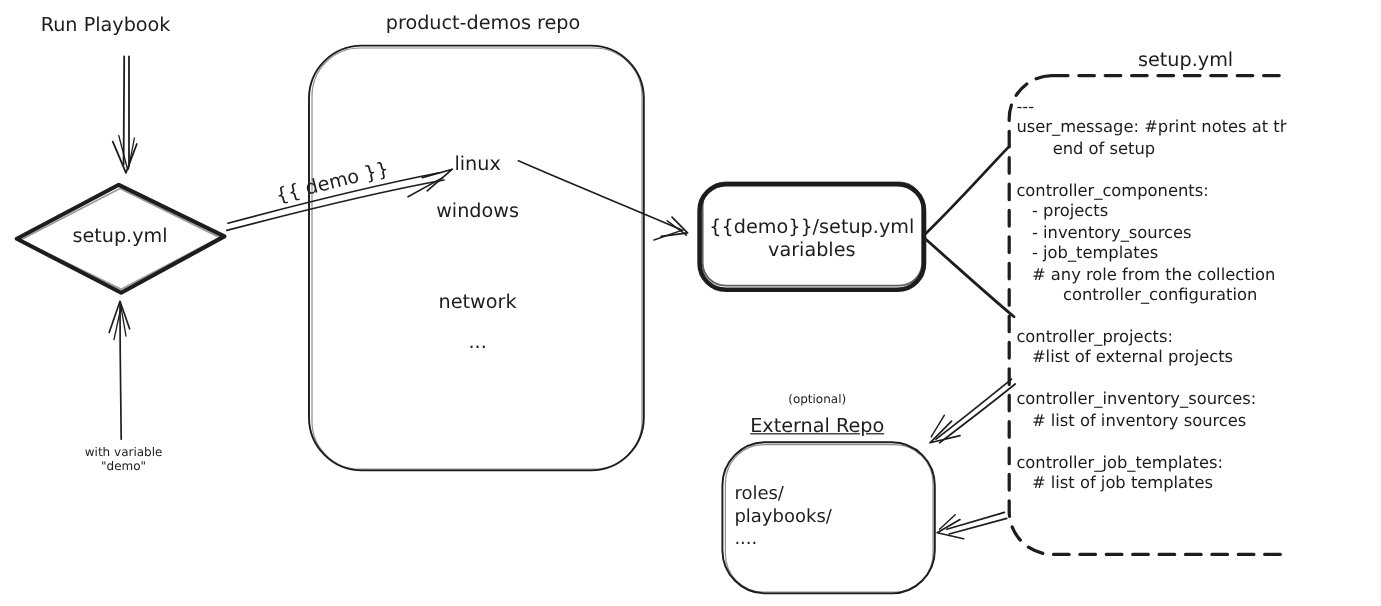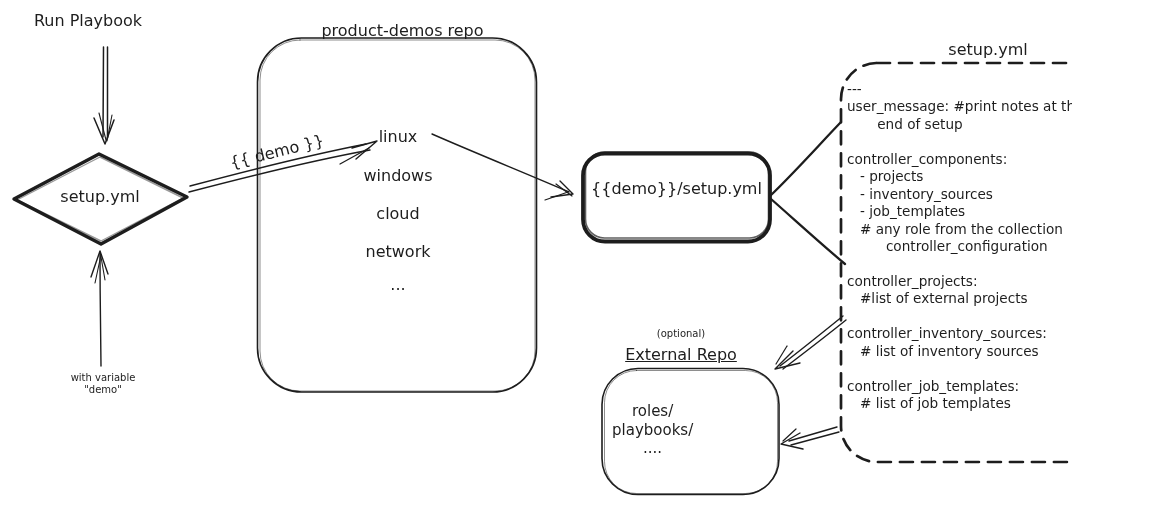--- a/index.html
+++ b/index.html
@@ -14,31 +14,31 @@
   #sketch{position:absolute;left:0;top:0;}
   .t{position:absolute;color:#1d1d1d;line-height:1.15;}
   .c{text-align:center;}
   .pre{white-space:pre;text-align:left;}
 
   .run-playbook{left:33px;top:12px;width:110px;font-size:16px;}
   .with-var{left:30px;top:372px;width:146px;font-size:10px;}
   .diamond-label{left:40px;top:188px;width:120px;font-size:16px;}
   .demo-label{left:218px;top:143px;width:118px;font-size:16px;
               transform:rotate(-14deg);}
-  .repo-title{left:300px;top:10px;width:205px;font-size:16px;margin-top:12px;}
+  .repo-title{left:300px;top:10px;width:205px;font-size:16px;}
   .repo-item{left:330px;width:136px;font-size:16px;}
   .ri-0{top:128px;} .ri-1{top:167px;text-align:center;} .ri-2{top:205px;}
   .ri-3{top:243px;} .ri-4{top:276px;}
   .vars-l1{left:590px;top:180px;width:173px;font-size:16px;}
   .vars-l2{left:590px;top:199px;width:173px;font-size:16px;}
   .setupyml-title{left:900px;top:41px;width:176px;font-size:16px;}
   .yaml-block{left:847px;top:81px;font-size:13.6px;line-height:17.45px;}
   .opt-label{left:610px;top:328px;width:142px;font-size:10px;}
   .ext-title{left:600px;top:346px;width:162px;font-size:16px;text-decoration:underline;}
-  .ext-content{left:612px;top:402px;font-size:15px;line-height:18.5px;text-align:center;}
+  .ext-content{left:612px;top:402px;font-size:15px;line-height:18.5px;}
 </style>
 </head>
 <body>
 
 <div id="stage">
 
   <svg id="sketch" width="1151" height="505" viewBox="0 0 1151 505" fill="none" stroke="#1d1d1d" stroke-linecap="round" stroke-linejoin="round">
 
     <g stroke-width="1.5">
       <path d="M103.5 47 L103 137"></path>
@@ -121,25 +121,25 @@
     <div>with variable</div>
     <div>"demo"</div>
   </div>
 
   <div class="t c demo-label">{{ demo }}</div>
 
   <div class="t c repo-title">product-demos repo</div>
 
   <div class="t c repo-item ri-0">linux</div>
   <div class="t c repo-item ri-1">windows</div>
-  <div class="t c repo-item ri-2">cloud</div>
   <div class="t c repo-item ri-3">network</div>
   <div class="t c repo-item ri-4">...</div>
 
   <div class="t c vars-l1">{{demo}}/setup.yml</div>
+  <div class="t c vars-l2">variables</div>
 
   <div class="t c setupyml-title">setup.yml</div>
 
   <div class="t pre yaml-block">---
 user_message: #print notes at the
        end of setup
 
 controller_components:
    - projects
    - inventory_sources

